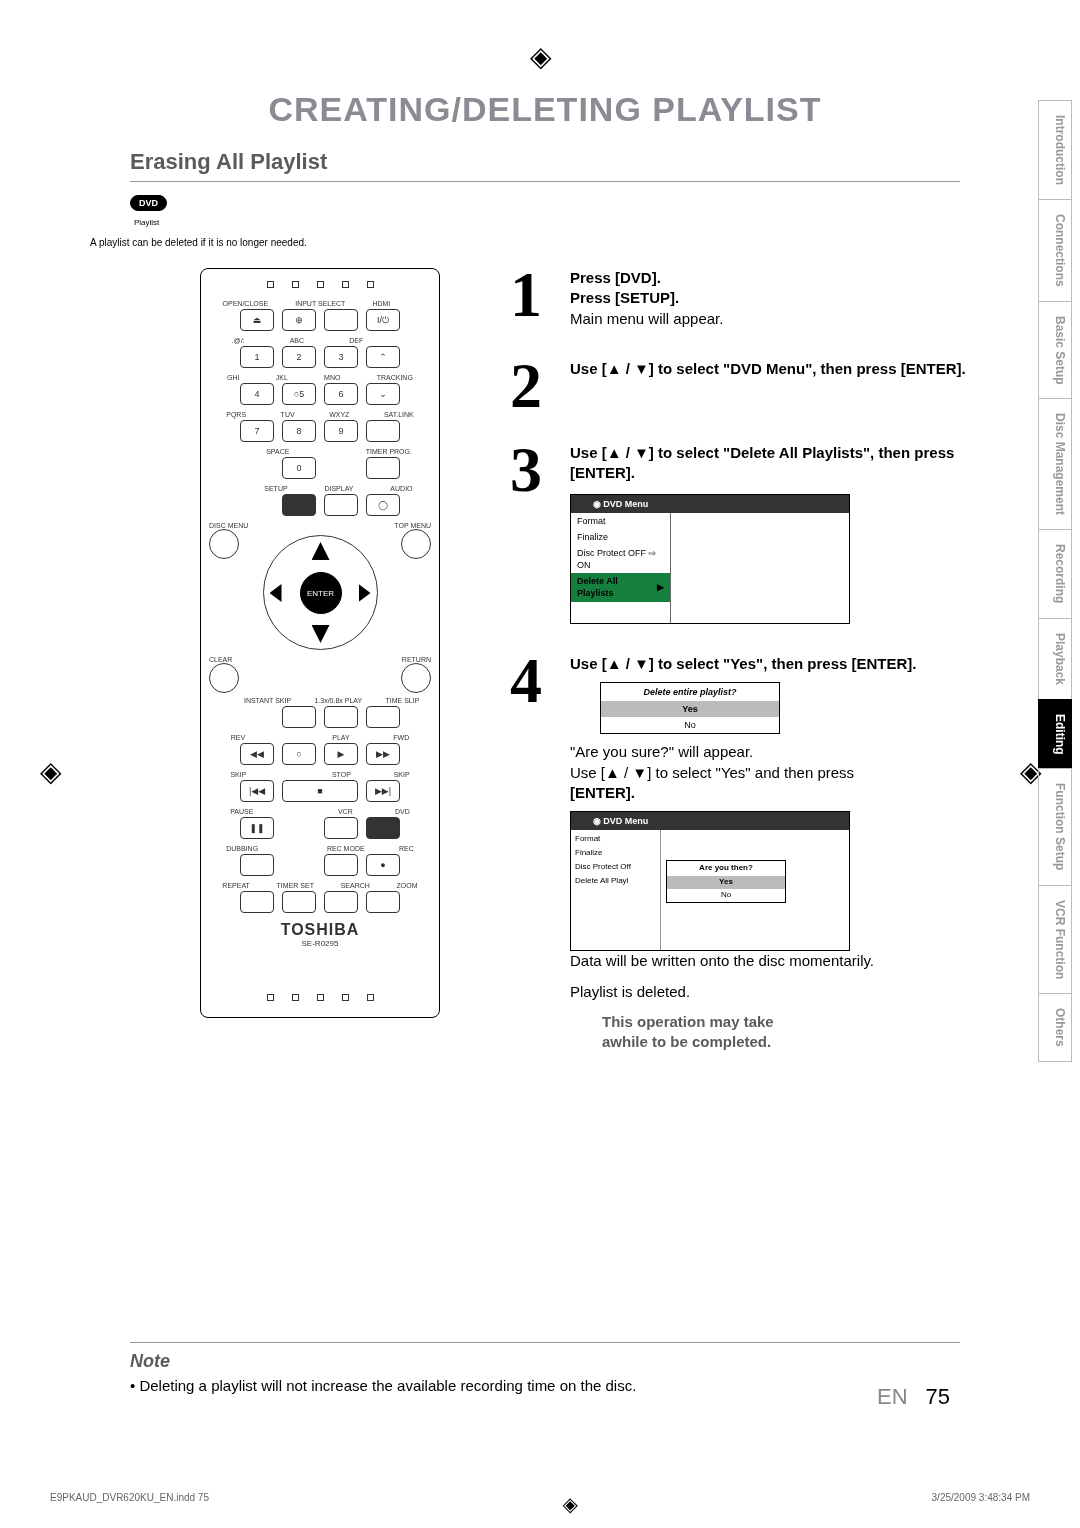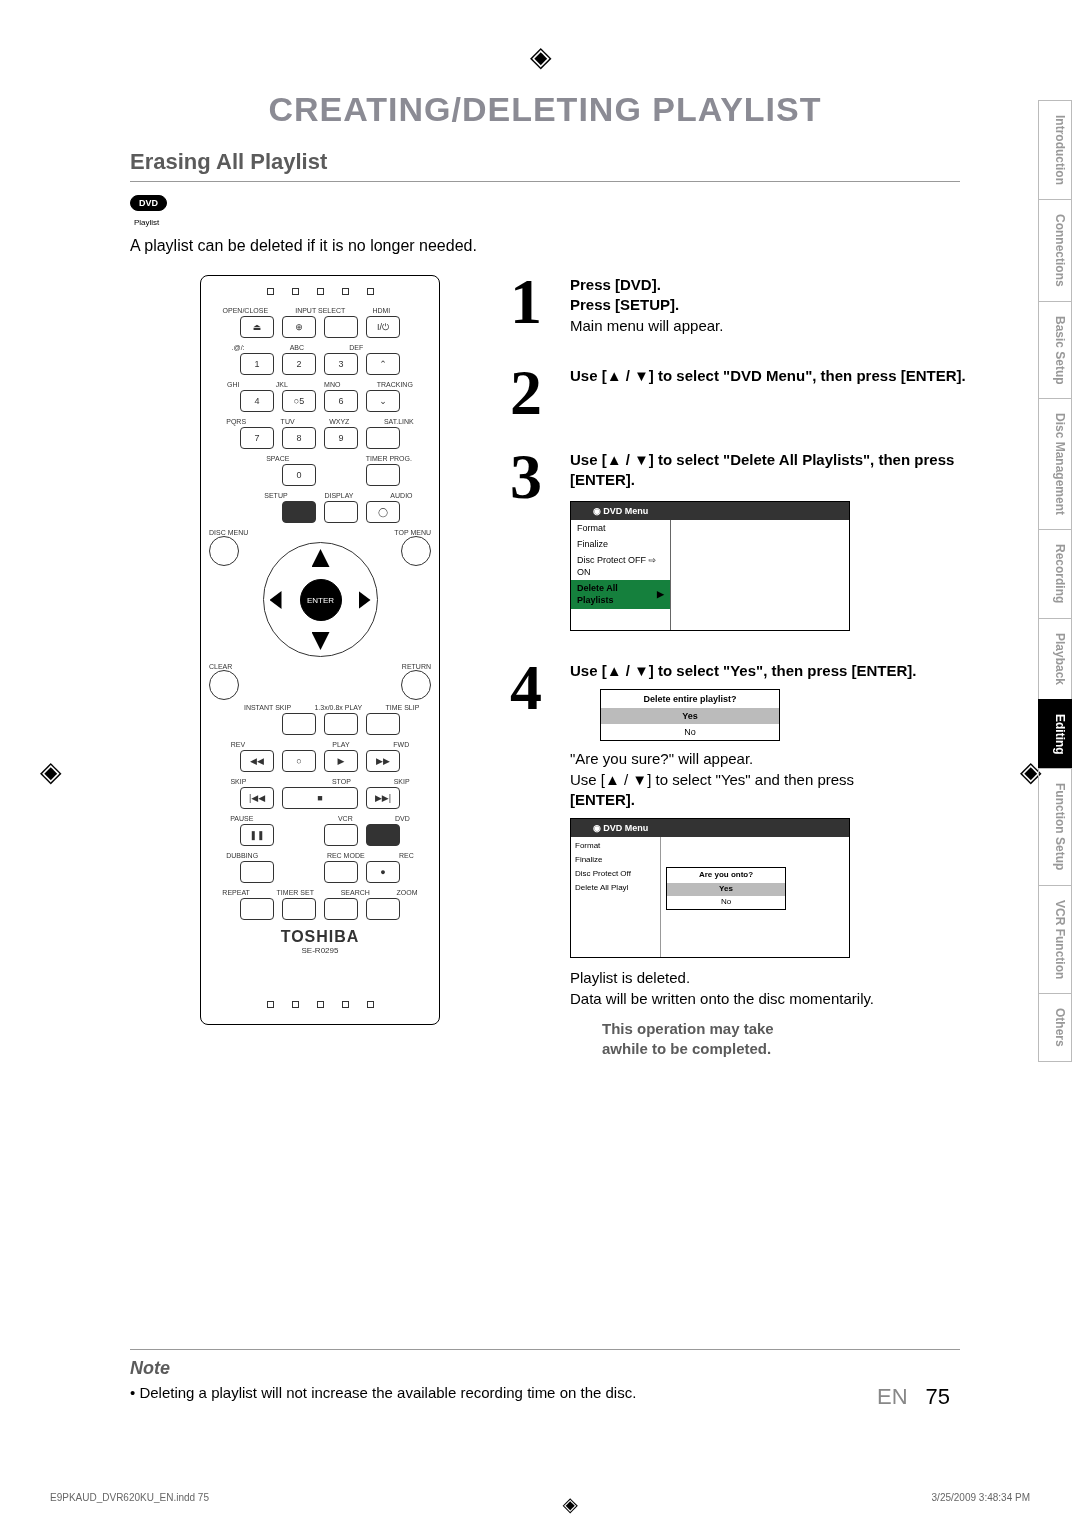--- a/index.html
+++ b/index.html
@@ -57,22 +57,21 @@
     border-radius: 10px;
     padding: 2px 8px;
     border: 1px solid #000;
   }
   .dvd-badge-sub {
     font-size: 8px;
     color: #000;
     margin-left: 4px;
   }
   .intro-text {
-    margin-left: 40px;
-    font-size: 16px;
+    font-size: 10px;
   }
 
   .two-col {
     display: flex;
     gap: 20px;
     margin-top: 20px;
   }
   .remote-col { width: 290px; margin-left: 110px; }
   .steps-col { flex: 1; padding-right: 30px; }
 
@@ -137,21 +136,21 @@
     display:flex; align-items:center; padding:2px 6px; font-size:9px;
   }
   .osd-row.sel { background:#15803d; color:#000; font-weight:bold; }
   .osd-body { display:flex; }
   .osd-left { width:100px; border-right:1px solid #666; }
   .osd-right { flex:1; min-height:100px; }
   .osd .spacer { height:110px; }
   .osd-mini {
     border:1px solid #000; width:180px; margin-top:8px; font-size:9px; text-align:center;
   }
-  .osd-mini-title { padding:3px; font-weight:bold; }
+  .osd-mini-title { padding:3px; font-weight:bold;font-style:italic; }
   .osd-mini-opt { padding:2px; }
   .osd-mini-opt.sel { background:#bbb; font-weight:bold; }
 
   .osd2 { border:1px solid #000; width:280px; margin-top:8px; font-size:9px; }
   .osd2-body { display:flex; min-height:120px; position:relative; }
   .osd2-left { width:90px; border-right:1px solid #999; padding:4px; }
   .osd2-left div { margin-bottom:3px; font-size:8px; }
   .confirm-box {
     position:absolute; left:95px; top:30px; border:1px solid #000;
     width:120px; text-align:center; background:#fff;
@@ -475,29 +474,29 @@
           <div class="osd2">
             <div class="osd-header">◉ <span>DVD Menu</span></div>
             <div class="osd2-body">
               <div class="osd2-left">
                 <div>Format</div>
                 <div>Finalize</div>
                 <div>Disc Protect Off</div>
                 <div>Delete All Playl</div>
               </div>
               <div class="confirm-box">
-                <div class="confirm-title">Are you onto?</div>
+                <div class="confirm-title">Are you then?</div>
                 <div class="confirm-opt sel">Yes</div>
                 <div class="confirm-opt">No</div>
               </div>
             </div>
           </div>
 
+          <div>Data will be written onto the disc momentarily.</div>
           <div style="margin-top:10px;">Playlist is deleted.</div>
-          <div>Data will be written onto the disc momentarily.</div>
 
           <div class="highlight-note">
             <span>This operation may take</span><br>
             <span>awhile to be completed.</span>
           </div>
         </div>
       </div>
     </div>
   </div>
 

